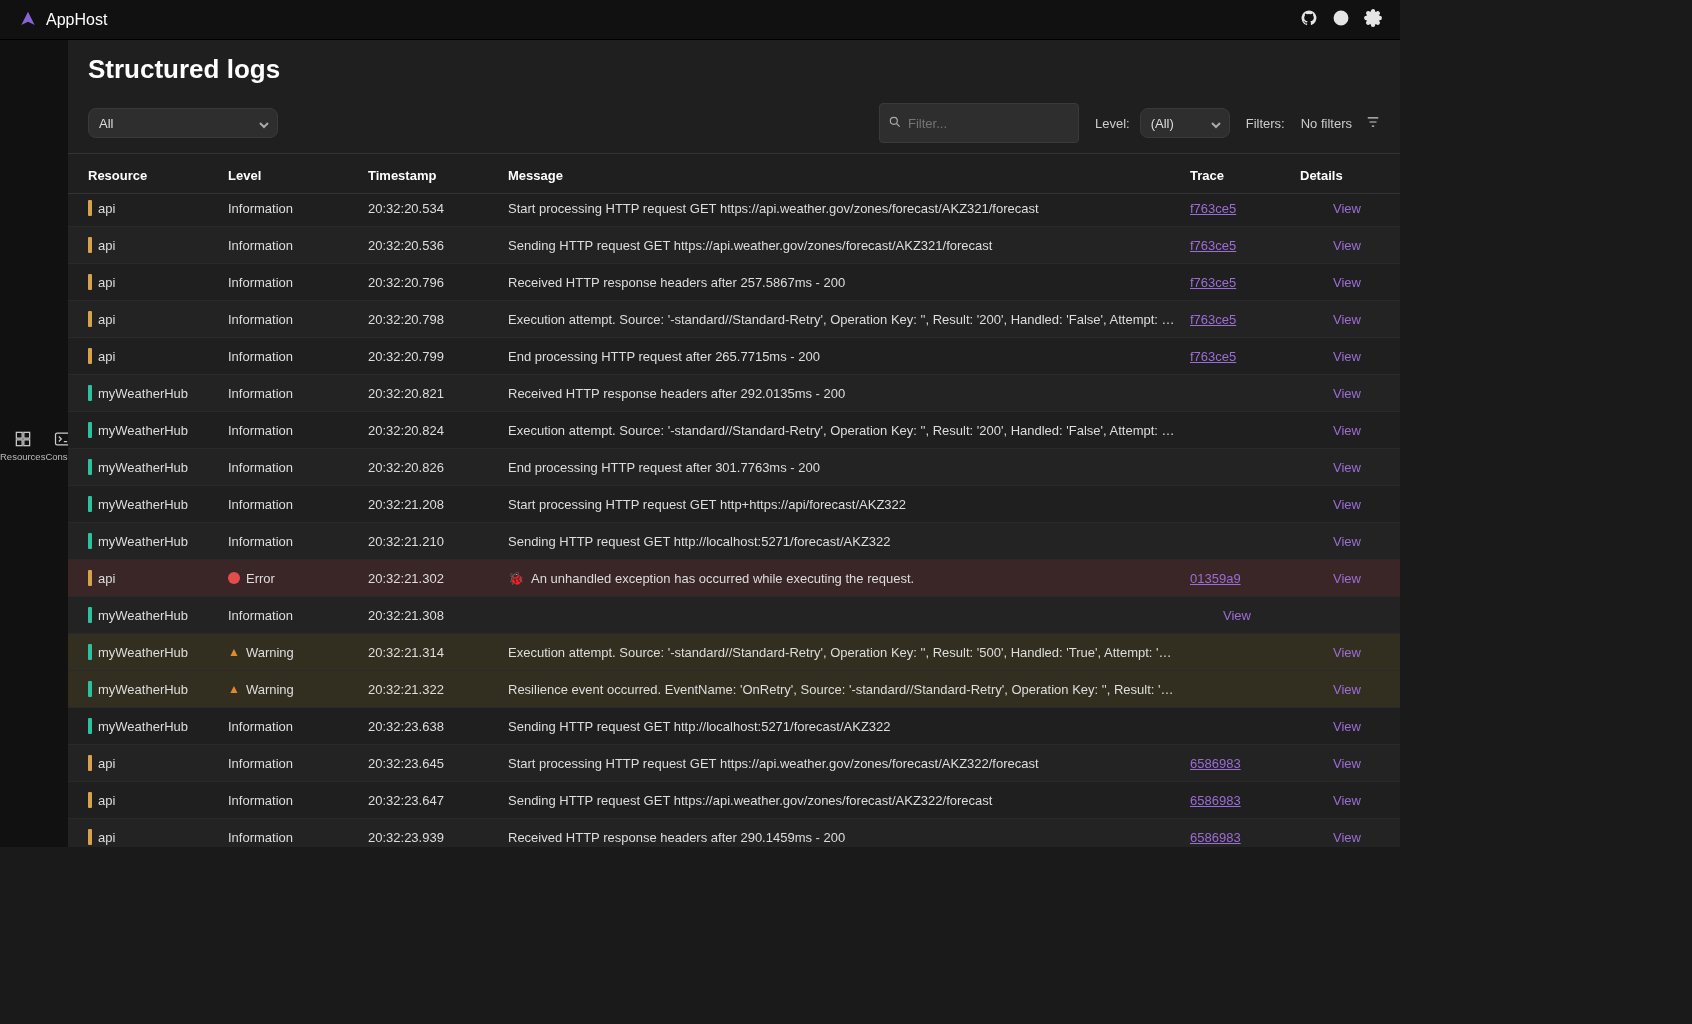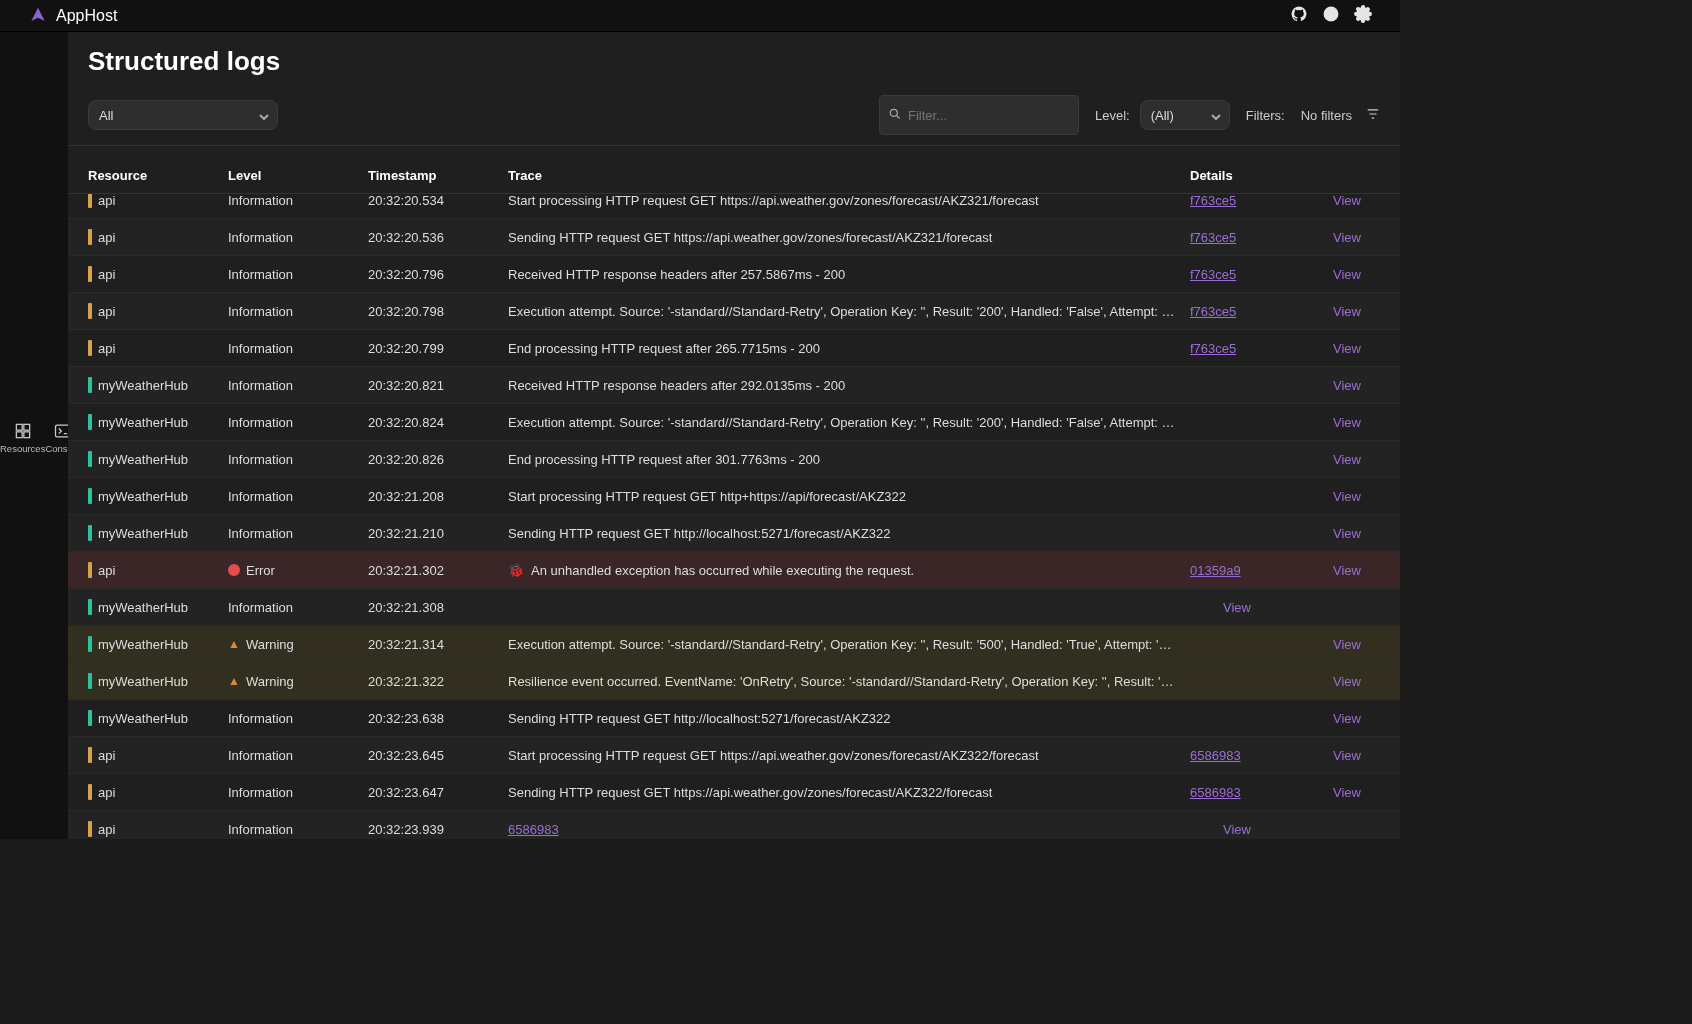--- a/index.html
+++ b/index.html
@@ -6,24 +6,24 @@
 body {
   font-family: "Segoe UI", -apple-system, BlinkMacSystemFont, sans-serif;
   background: #1a1a1a;
   color: #e5e5e5;
   font-size: 13px;
   overflow: hidden;
   width: 1400px;
   height: 847px;
 }
 .top-bar {
-  height: 32px;
+  height: 40px;
   display: flex;
   align-items: center;
-  padding: 0 28px;
+  padding: 0 18px;
   background: #111;
   border-bottom: 1px solid #000;
   text-align: center;
 }
 .logo { display: inline-flex; align-items: center; margin-right: 8px; }
 .app-title { font-size: 16px; font-weight: 400; color: #fff; }
 .top-spacer { flex: 1; }
 .top-icon { width: 18px; height: 18px; margin-left: 14px; fill: #e5e5e5; cursor: pointer; }
 .shell { display: flex; height: calc(100% - 40px); }
 .sidebar {
@@ -79,21 +79,21 @@
 .log-table {
   flex: 1; overflow-y: auto;
   border-top: 1px solid #333;
 }
 .thead {
   display: grid;
   grid-template-columns: 140px 140px 140px 1fr 110px 80px;
   padding: 10px 20px;
   font-weight: 600; font-size: 13px; color: #fff;
   border-bottom: 1px solid #333;
-  position: sticky; top: 12px; background: #1f1f1f;
+  position: sticky; top: 4px; background: #1f1f1f;
 }
 .trow {
   display: grid;
   grid-template-columns: 140px 140px 140px 1fr 110px 80px;
   padding: 10px 20px;
   font-size: 13px; color: #ddd;
   border-bottom: 1px solid #2a2a2a;
   align-items: center;
 }
 .trow.alt { background: #232323; }
@@ -218,20 +218,21 @@
             <path d="M3 5h18M6 12h12M10 19h4"></path>
           </svg>
       </span>
     </div>
 
     <div class="log-table">
       <div class="thead">
         <div>Resource</div>
         <div>Level</div>
         <div>Timestamp</div>
+        <div>Message</div>
         <div>Trace</div>
         <div>Details</div>
       </div>
       <div id="rows">
           <div class="trow">
             <div class="res-cell">
               <span class="res-bar bar-api"></span>
               <span>api</span>
             </div>
             <div class="level-cell">
@@ -454,19 +455,20 @@
           </div>
           <div class="trow alt">
             <div class="res-cell">
               <span class="res-bar bar-api"></span>
               <span>api</span>
             </div>
             <div class="level-cell">
               <span>Information</span>
             </div>
             <div>20:32:23.939</div>
+            <div class="msg-cell">Received HTTP response headers after 290.1459ms - 200</div>
             <div><span class="trace-link">6586983</span></div>
             <div><span class="view-link">View</span></div>
           </div>
         </div>
     </div>
   </div>
 </div>
 
 </body></html>

